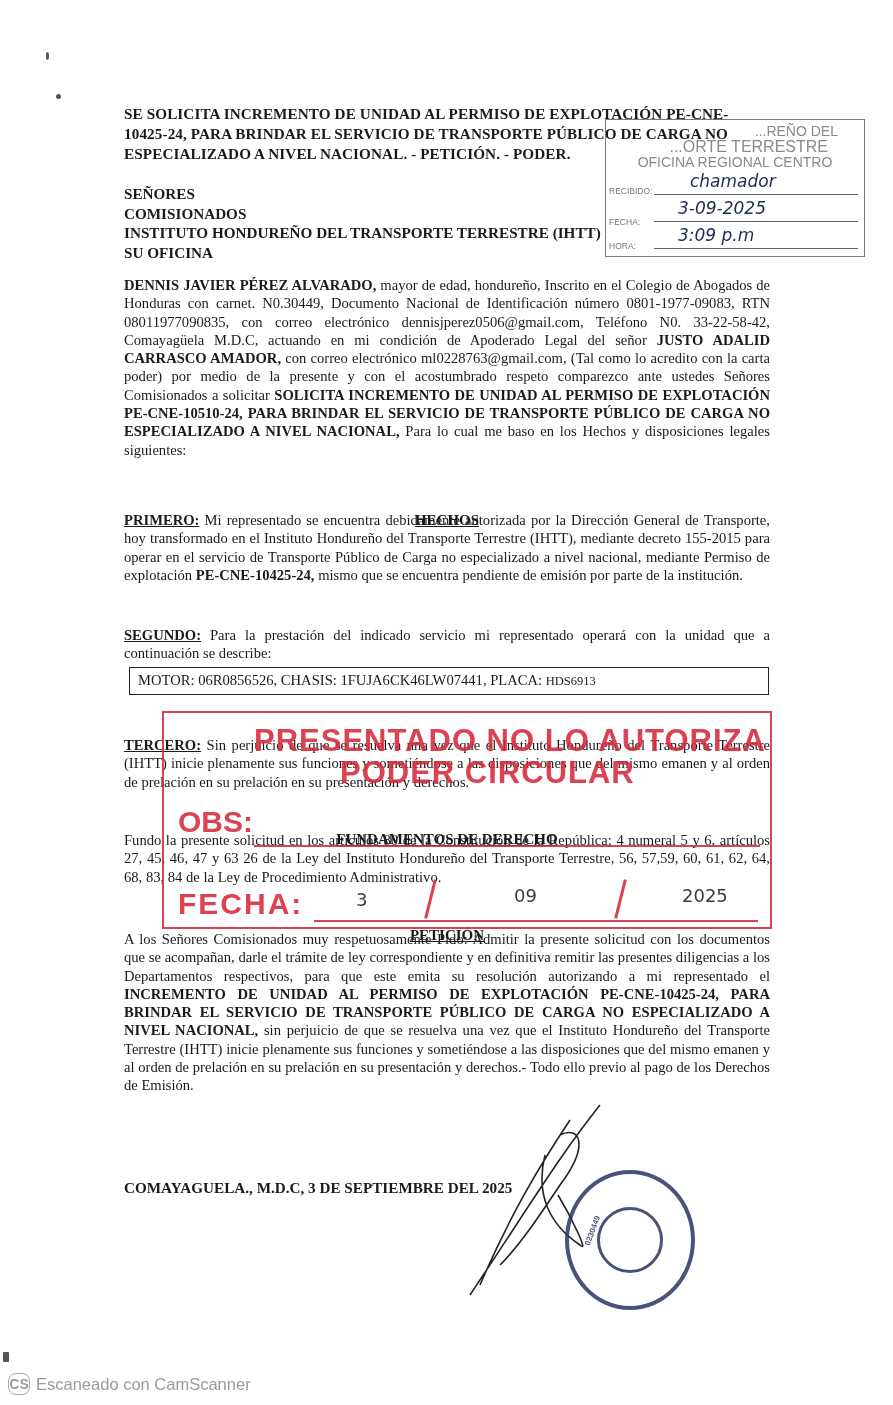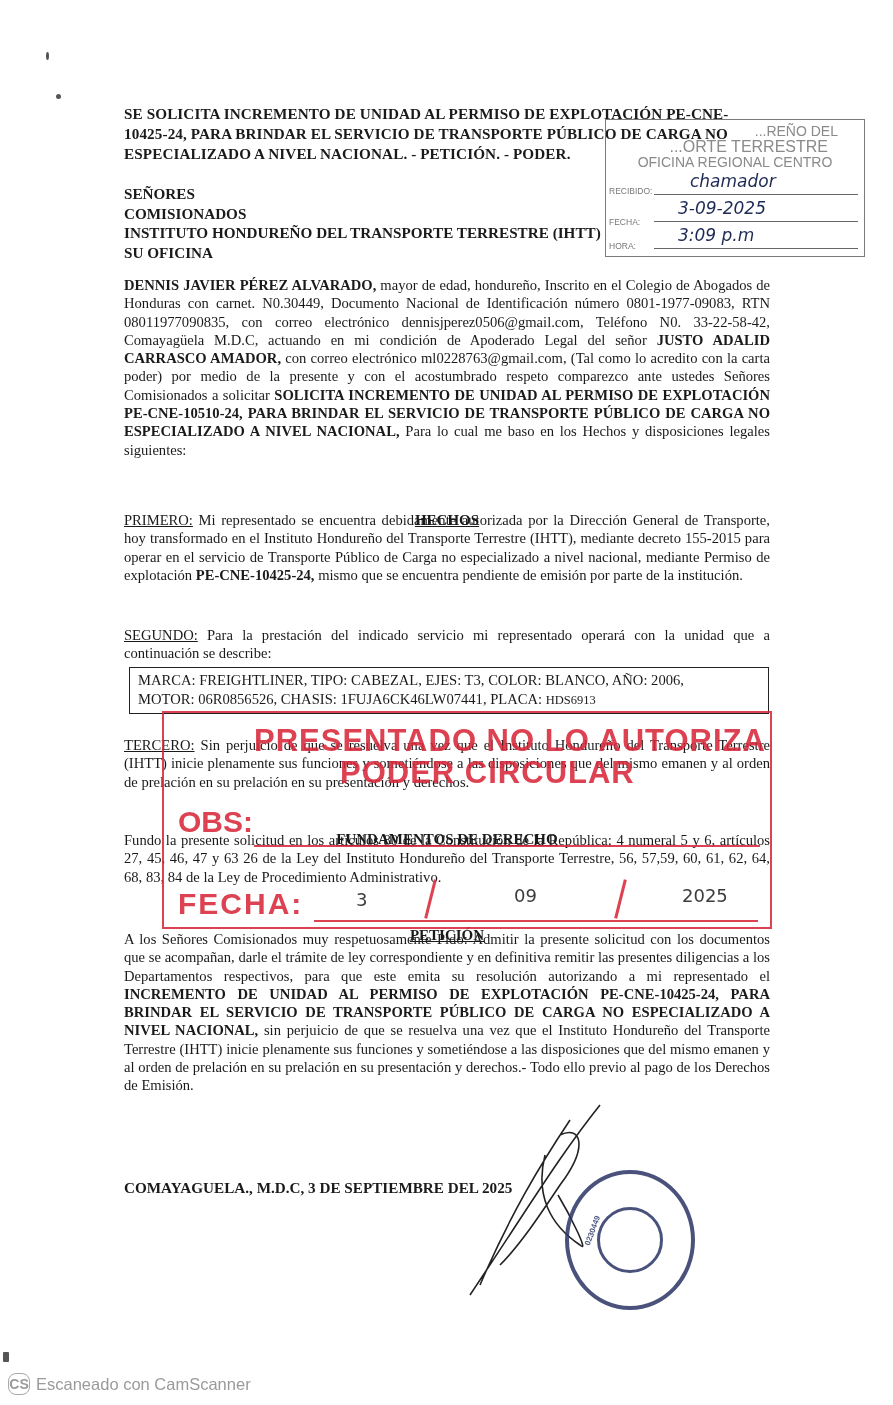--- a/index.html
+++ b/index.html
@@ -3,21 +3,21 @@
 <meta charset="utf-8">
 <style>
   html, body { margin:0; padding:0; }
   body { width:893px; height:1405px; background:#ffffff; position:relative; overflow:hidden;
          font-family:"Liberation Serif","DejaVu Serif",serif; color:#1a1a1a; }
   .abs { position:absolute; }
   .title { left:124px; top:104px; width:640px; font-size:15.2px; font-weight:bold; line-height:20px; letter-spacing:0.1px; }
   .addr { left:124px; top:184px; font-size:15.2px; font-weight:bold; line-height:19.5px; }
   .para { left:124px; width:646px; font-size:14.6px; line-height:18.3px; text-align:justify; }
   .para b { font-weight:bold; }
-  .u { text-decoration:underline; font-weight:normal; }
+  .u { text-decoration:underline; font-weight:bold; }
   .heading { left:124px; width:646px; text-align:center; font-weight:bold; text-decoration:underline; font-size:15px;margin-top:20px; }
   .vehicle { left:129px; top:667px; width:640px; border:1.3px solid #222; padding:3px 8px 3px 8px; font-size:14.6px; line-height:19px; box-sizing:border-box; }
   .vehicle .small { font-size:12.5px; }
 
   
   .recv { left:605px; top:119px; width:258px; height:136px; border:1.2px solid #7a7a7a;text-decoration:underline; }
   .recv .hdr { position:absolute; left:0; width:100%; text-align:center; color:#8a8a8a; font-family:"Liberation Sans","DejaVu Sans",sans-serif; font-size:14px; line-height:15px; }
   .recv .lbl { position:absolute; left:3px; font-family:"Liberation Sans","DejaVu Sans",sans-serif; font-size:8.5px; color:#777; }
   .recv .line { position:absolute; left:48px; right:6px; border-bottom:1px solid #666; }
   .hand { position:absolute; font-family:"DejaVu Sans",sans-serif; font-style:italic; color:#1e2a55; font-size:17px; }
@@ -75,21 +75,20 @@
 
 <div class="abs para" style="top:276px;"><b>DENNIS JAVIER PÉREZ ALVARADO,</b><span> mayor de edad, hondureño, Inscrito en el Colegio de Abogados de Honduras con carnet. N0.30449, Documento Nacional de Identificación número 0801-1977-09083, RTN 08011977090835, con correo electrónico dennisjperez0506@gmail.com, Teléfono N0. 33-22-58-42, Comayagüela M.D.C, actuando en mi condición de Apoderado Legal del señor </span><b>JUSTO ADALID CARRASCO AMADOR,</b><span> con correo electrónico ml0228763@gmail.com, (Tal como lo acredito con la carta poder) por medio de la presente y con el acostumbrado respeto comparezco ante ustedes Señores Comisionados a solicitar </span><b>SOLICITA INCREMENTO DE UNIDAD AL PERMISO DE EXPLOTACIÓN PE-CNE-10510-24, PARA BRINDAR EL SERVICIO DE TRANSPORTE PÚBLICO DE CARGA NO ESPECIALIZADO A NIVEL NACIONAL,</b><span> Para lo cual me baso en los Hechos y disposiciones legales siguientes:</span></div>
 
 <div class="abs heading" style="top:492px;">HECHOS</div>
 
 <div class="abs para" style="top:511px;"><span class="u">PRIMERO:</span><span> Mi representado se encuentra debidamente autorizada por la Dirección General de Transporte, hoy transformado en el Instituto Hondureño del Transporte Terrestre (IHTT), mediante decreto 155-2015 para operar en el servicio de Transporte Público de Carga no especializado a nivel nacional, mediante Permiso de explotación </span><b>PE-CNE-10425-24,</b><span> mismo que se encuentra pendiente de emisión por parte de la institución.</span></div>
 
 <div class="abs para" style="top:626px;"><span class="u">SEGUNDO:</span><span> Para la prestación del indicado servicio mi representado operará con la unidad que a continuación se describe:</span></div>
 
 <div class="abs vehicle">
-  <div>MARCA: FREIGHTLINER, TIPO: CABEZAL, EJES: T3, COLOR: BLANCO, AÑO: 2006,</div>
   <div><span>MOTOR: 06R0856526, CHASIS:  1FUJA6CK46LW07441, PLACA: </span><span class="small">HDS6913</span></div>
 </div>
 
 <div class="abs para" style="top:736px;"><span class="u">TERCERO:</span><span> Sin perjuicio de que se resuelva una vez que el Instituto Hondureño del Transporte Terrestre (IHTT) inicie plenamente sus funciones y sometiéndose a las disposiciones que del mismo emanen y al orden de prelación en su prelación en su presentación y derechos.</span></div>
 
 <div class="abs heading" style="top:811px;">FUNDAMENTOS DE DERECHO</div>
 <div class="abs para" style="top:831px;">Fundo la presente solicitud en los artículos 80 de la Constitución de la República; 4 numeral 5 y 6, artículos 27, 45, 46, 47 y 63 26 de la Ley del Instituto Hondureño del Transporte Terrestre, 56, 57,59, 60, 61, 62, 64, 68, 83, 84 de la Ley de Procedimiento Administrativo.</div>
 
 <div class="abs heading" style="top:907px;">PETICIÓN</div>
 

